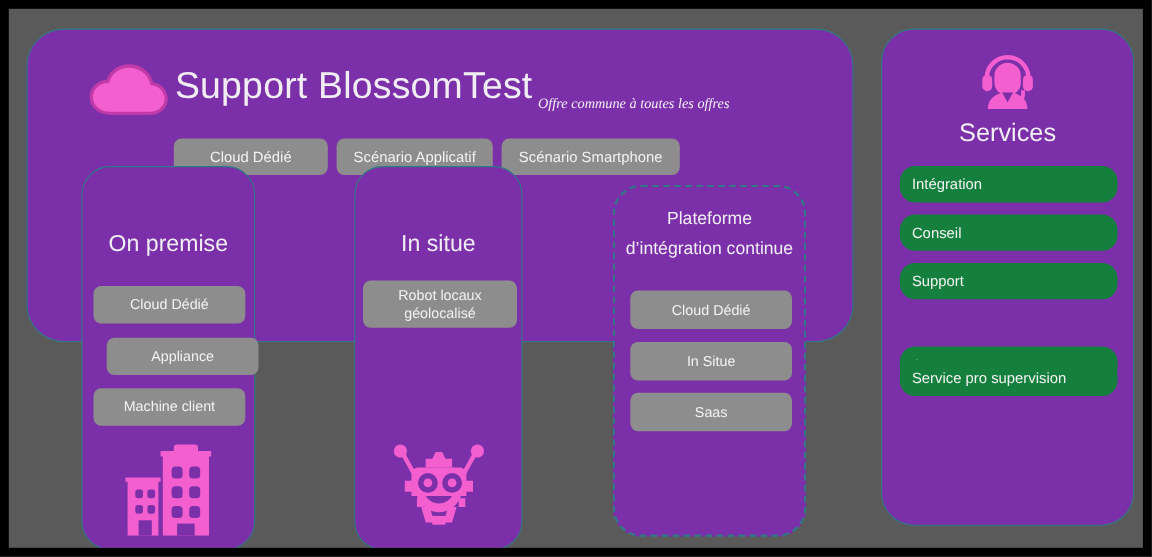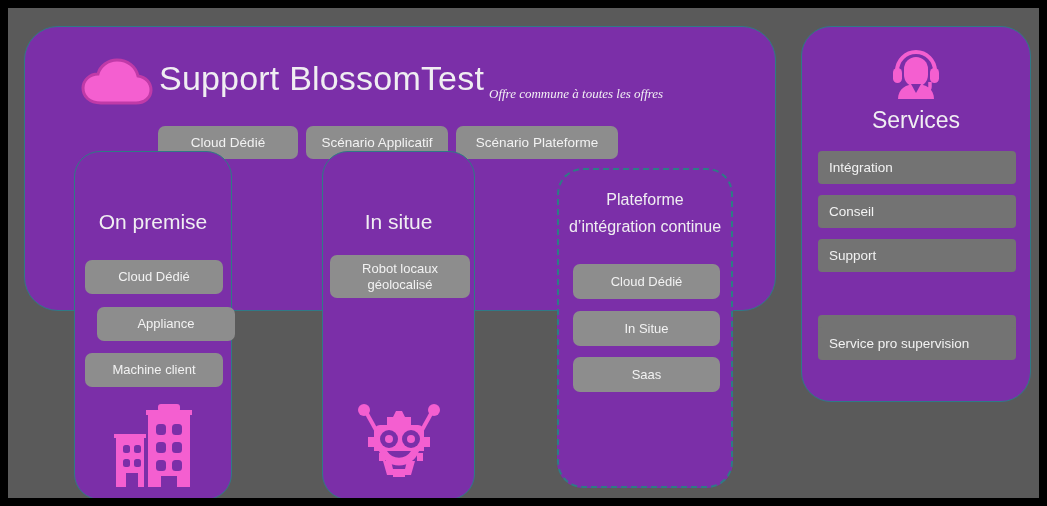--- a/index.html
+++ b/index.html
@@ -131,42 +131,42 @@
     left:50%;
     transform:translateX(-50%);
   }
   .icon-building{bottom:12px;width:82px;height:85px;}
   .icon-robot{bottom:20px;width:92px;height:76px;}
 
   
   .services-panel{
     position:absolute;
     left:793px;top:18px;
-    width:230px;height:376px;
+    width:230px;height:452px;
     background:#7b2fa8;
     border:1px solid #2f7a86;
     border-radius:30px;
     box-sizing:border-box;
   }
   .headset-icon{
     position:absolute;left:50%;transform:translateX(-50%);
     top:18px;width:54px;height:54px;
   }
   .services-title{
     position:absolute;left:0;right:0;top:80px;
     text-align:center;
     color:#f0eef2;
     font-size:23px;
   }
   .svc-item{
     position:absolute;
     left:16px;width:198px;height:33px;
-    background:#737373;
+    background:#15803d;
     color:#f2f2f2;
-    border-radius:4px;
+    border-radius:14px;
     font-size:13.5px;
     display:flex;align-items:center;
     padding-left:11px;
     box-sizing:border-box;
     white-space:nowrap;
   }
   .svc-item.s0{top:124px;}
   .svc-item.s1{top:168px;}
   .svc-item.s2{top:212px;}
   .svc-item.s3{top:256px;margin-top:32px;}
@@ -185,21 +185,21 @@
                  C47 5 55 12 57 21 C65 22 70 28 70 35 C70 43 63 48 55 48 Z" fill="#f45fd0" stroke="#c03aa8" stroke-width="3"></path>
       </svg>
     </span>
 
     <div class="main-title">Support BlossomTest</div>
     <div class="main-subtitle">Offre commune à toutes les offres</div>
 
     <div class="chips">
       <div class="chip w1">Cloud Dédié</div>
       <div class="chip w3">Scénario Applicatif</div>
-      <div class="chip w4">Scénario Plateforme</div>
+      <div class="chip w4">Scénario Smartphone</div>
     </div>
   </div>
 
   <div class="column col-solid col-onprem">
     <div class="col-title">On premise</div>
 
     <div class="pill p0">Cloud Dédié</div>
     <div class="pill p1">Appliance</div>
     <div class="pill p2">Machine client</div>
 

